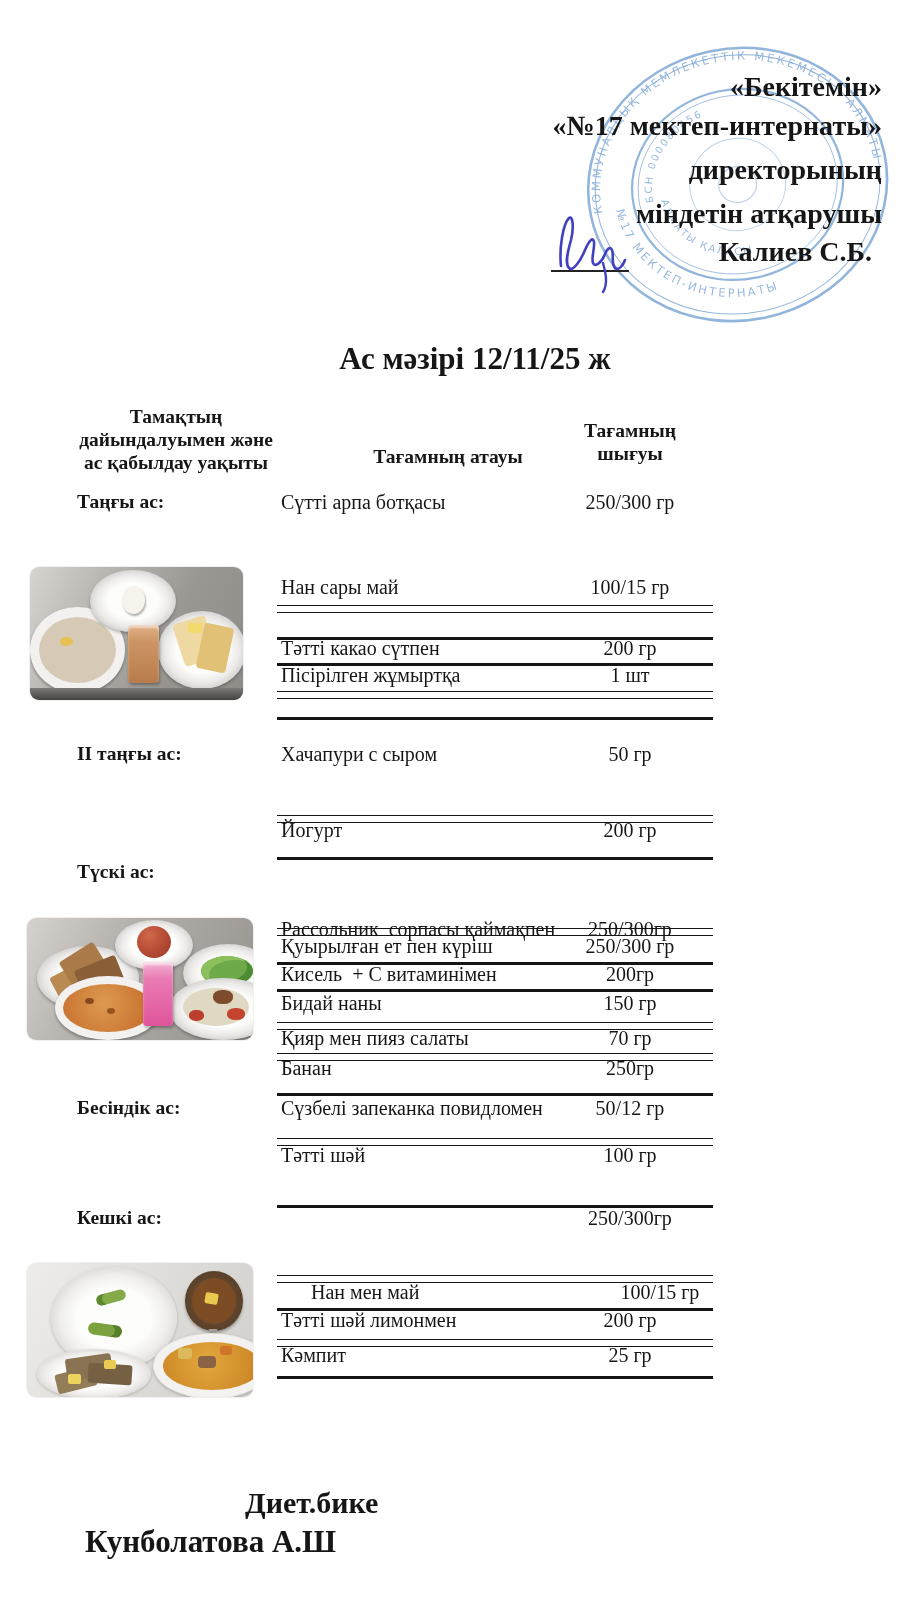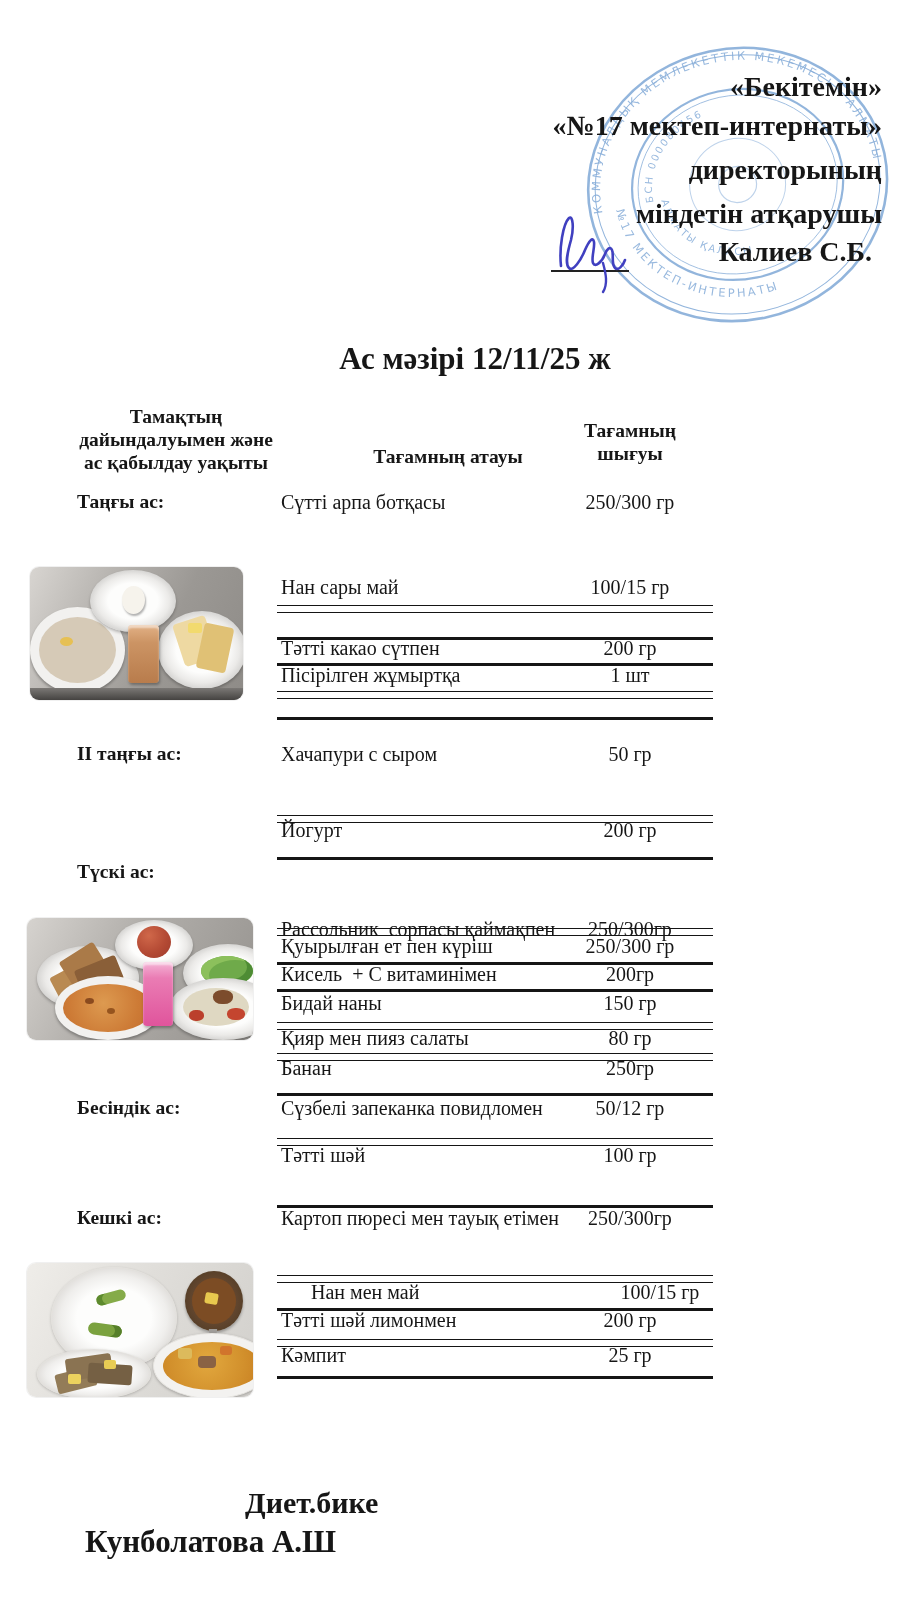--- a/index.html
+++ b/index.html
@@ -193,37 +193,36 @@
     <div class="menu-row" style="top: 963px;">
       <span class="dish">Кисель  + С витаминімен</span>
       <span class="qty">200гр</span>
     </div>
     <div class="menu-row" style="top: 992px;">
       <span class="dish">Бидай наны</span>
       <span class="qty">150 гр</span>
     </div>
     <div class="menu-row" style="top: 1027px;">
       <span class="dish">Қияр мен пияз салаты</span>
-      <span class="qty">80 гр</span>
+      <span class="qty">70 гр</span>
     </div>
     <div class="menu-row" style="top: 1057px;">
       <span class="dish">Банан</span>
       <span class="qty">250гр</span>
     </div>
     <div class="menu-row" style="top: 1097px;">
       <span class="dish">Сүзбелі запеканка повидломен</span>
       <span class="qty">50/12 гр</span>
     </div>
     <div class="meal-label" style="top: 1097px;">Бесіндік ас:</div>
     <div class="menu-row" style="top: 1144px;">
       <span class="dish">Тәтті шәй</span>
       <span class="qty">100 гр</span>
     </div>
     <div class="menu-row" style="top: 1207px;">
-      <span class="dish">Картоп пюресі мен тауық етімен</span>
       <span class="qty">250/300гр</span>
     </div>
     <div class="meal-label" style="top: 1207px;">Кешкі ас:</div>
     <div class="menu-row" style="top: 1281px; margin-left: 30px;">
       <span class="dish">Нан мен май</span>
       <span class="qty">100/15 гр</span>
     </div>
     <div class="menu-row" style="top: 1309px;">
       <span class="dish">Тәтті шәй лимонмен</span>
       <span class="qty">200 гр</span>

